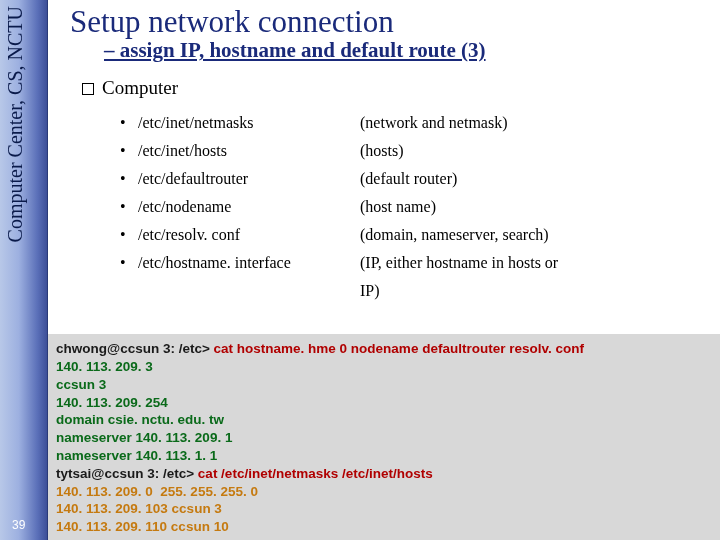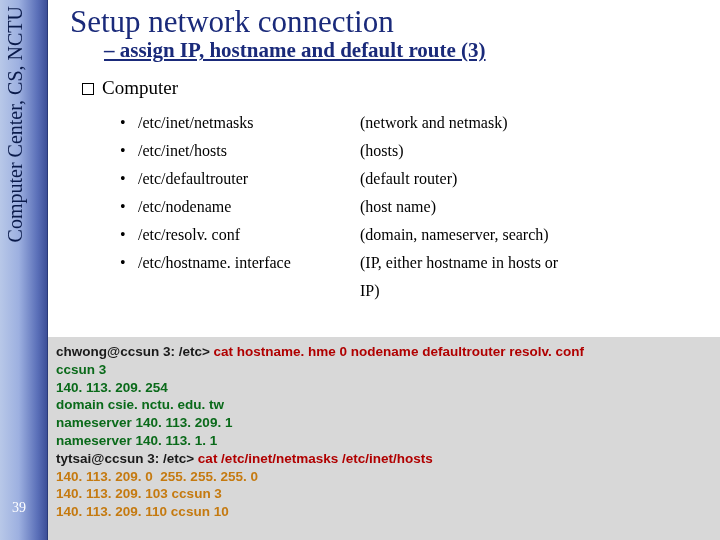--- a/index.html
+++ b/index.html
@@ -29,24 +29,24 @@
     writing-mode: vertical-rl;
     text-orientation: sideways;
     transform: rotate(180deg);
     font-family: "Times New Roman", serif;
     letter-spacing: 0px;
     white-space: nowrap;
   }
   .page-num {
     position: absolute;
     left: 12px;
-    bottom: 24px;
+    bottom: 8px;
     color: #fff;
-    font-size: 14px;
-    font-family: Liberation Serif, serif;
+    font-size: 12px;
+    font-family: Liberation Sans, sans-serif;
   }
   .main {
     position: absolute;
     left: 48px;
     top: 0;
     width: 540px;
     height: 540px;
     padding: 4px 10px 0 22px;
   }
   .title {
@@ -97,21 +97,21 @@
   }
   .item-row .desc {
     flex: 1;
   }
   .terminal {
     position: absolute;
     left: 48px;
     bottom: 0;
     width: 672px;
     background: #d8d8d8;
-    padding: 6px 8px 19px 8px;
+    padding: 6px 8px 4px 8px;
     font-family: "Trebuchet MS", Arial, sans-serif;
     font-size: 13.5px;
     line-height: 1.32;
     font-weight: bold;
   }
   .terminal .line { white-space: pre-wrap; }
   .t-dark { color: #1a1a1a; }
   .t-red { color: #b00000; }
   .t-green { color: #0a6a1a; }
   .t-orange { color: #c57a10; }
@@ -161,20 +161,21 @@
       <div class="item-row">
         <span class="bullet">•</span>
         <span class="path">/etc/hostname. interface</span>
         <span class="desc">(IP, either hostname in hosts or IP)</span>
       </div>
     </div>
 </div>
 
 <div class="terminal" id="terminal">
     <div class="line"><span class="t-dark">chwong@ccsun 3: /etc&gt; </span><span class="t-red">cat hostname. hme 0 nodename defaultrouter resolv. conf</span></div>
+    <div class="line"><span class="t-green">140. 113. 209. 3</span></div>
     <div class="line"><span class="t-green">ccsun 3</span></div>
     <div class="line"><span class="t-green">140. 113. 209. 254</span></div>
     <div class="line"><span class="t-green">domain csie. nctu. edu. tw</span></div>
     <div class="line"><span class="t-green">nameserver 140. 113. 209. 1</span></div>
     <div class="line"><span class="t-green">nameserver 140. 113. 1. 1</span></div>
     <div class="line"><span class="t-dark">tytsai@ccsun 3: /etc&gt; </span><span class="t-red">cat /etc/inet/netmasks /etc/inet/hosts</span></div>
     <div class="line"><span class="t-orange">140. 113. 209. 0  255. 255. 255. 0</span></div>
     <div class="line"><span class="t-orange">140. 113. 209. 103 ccsun 3</span></div>
     <div class="line"><span class="t-orange">140. 113. 209. 110 ccsun 10</span></div>
   </div>

